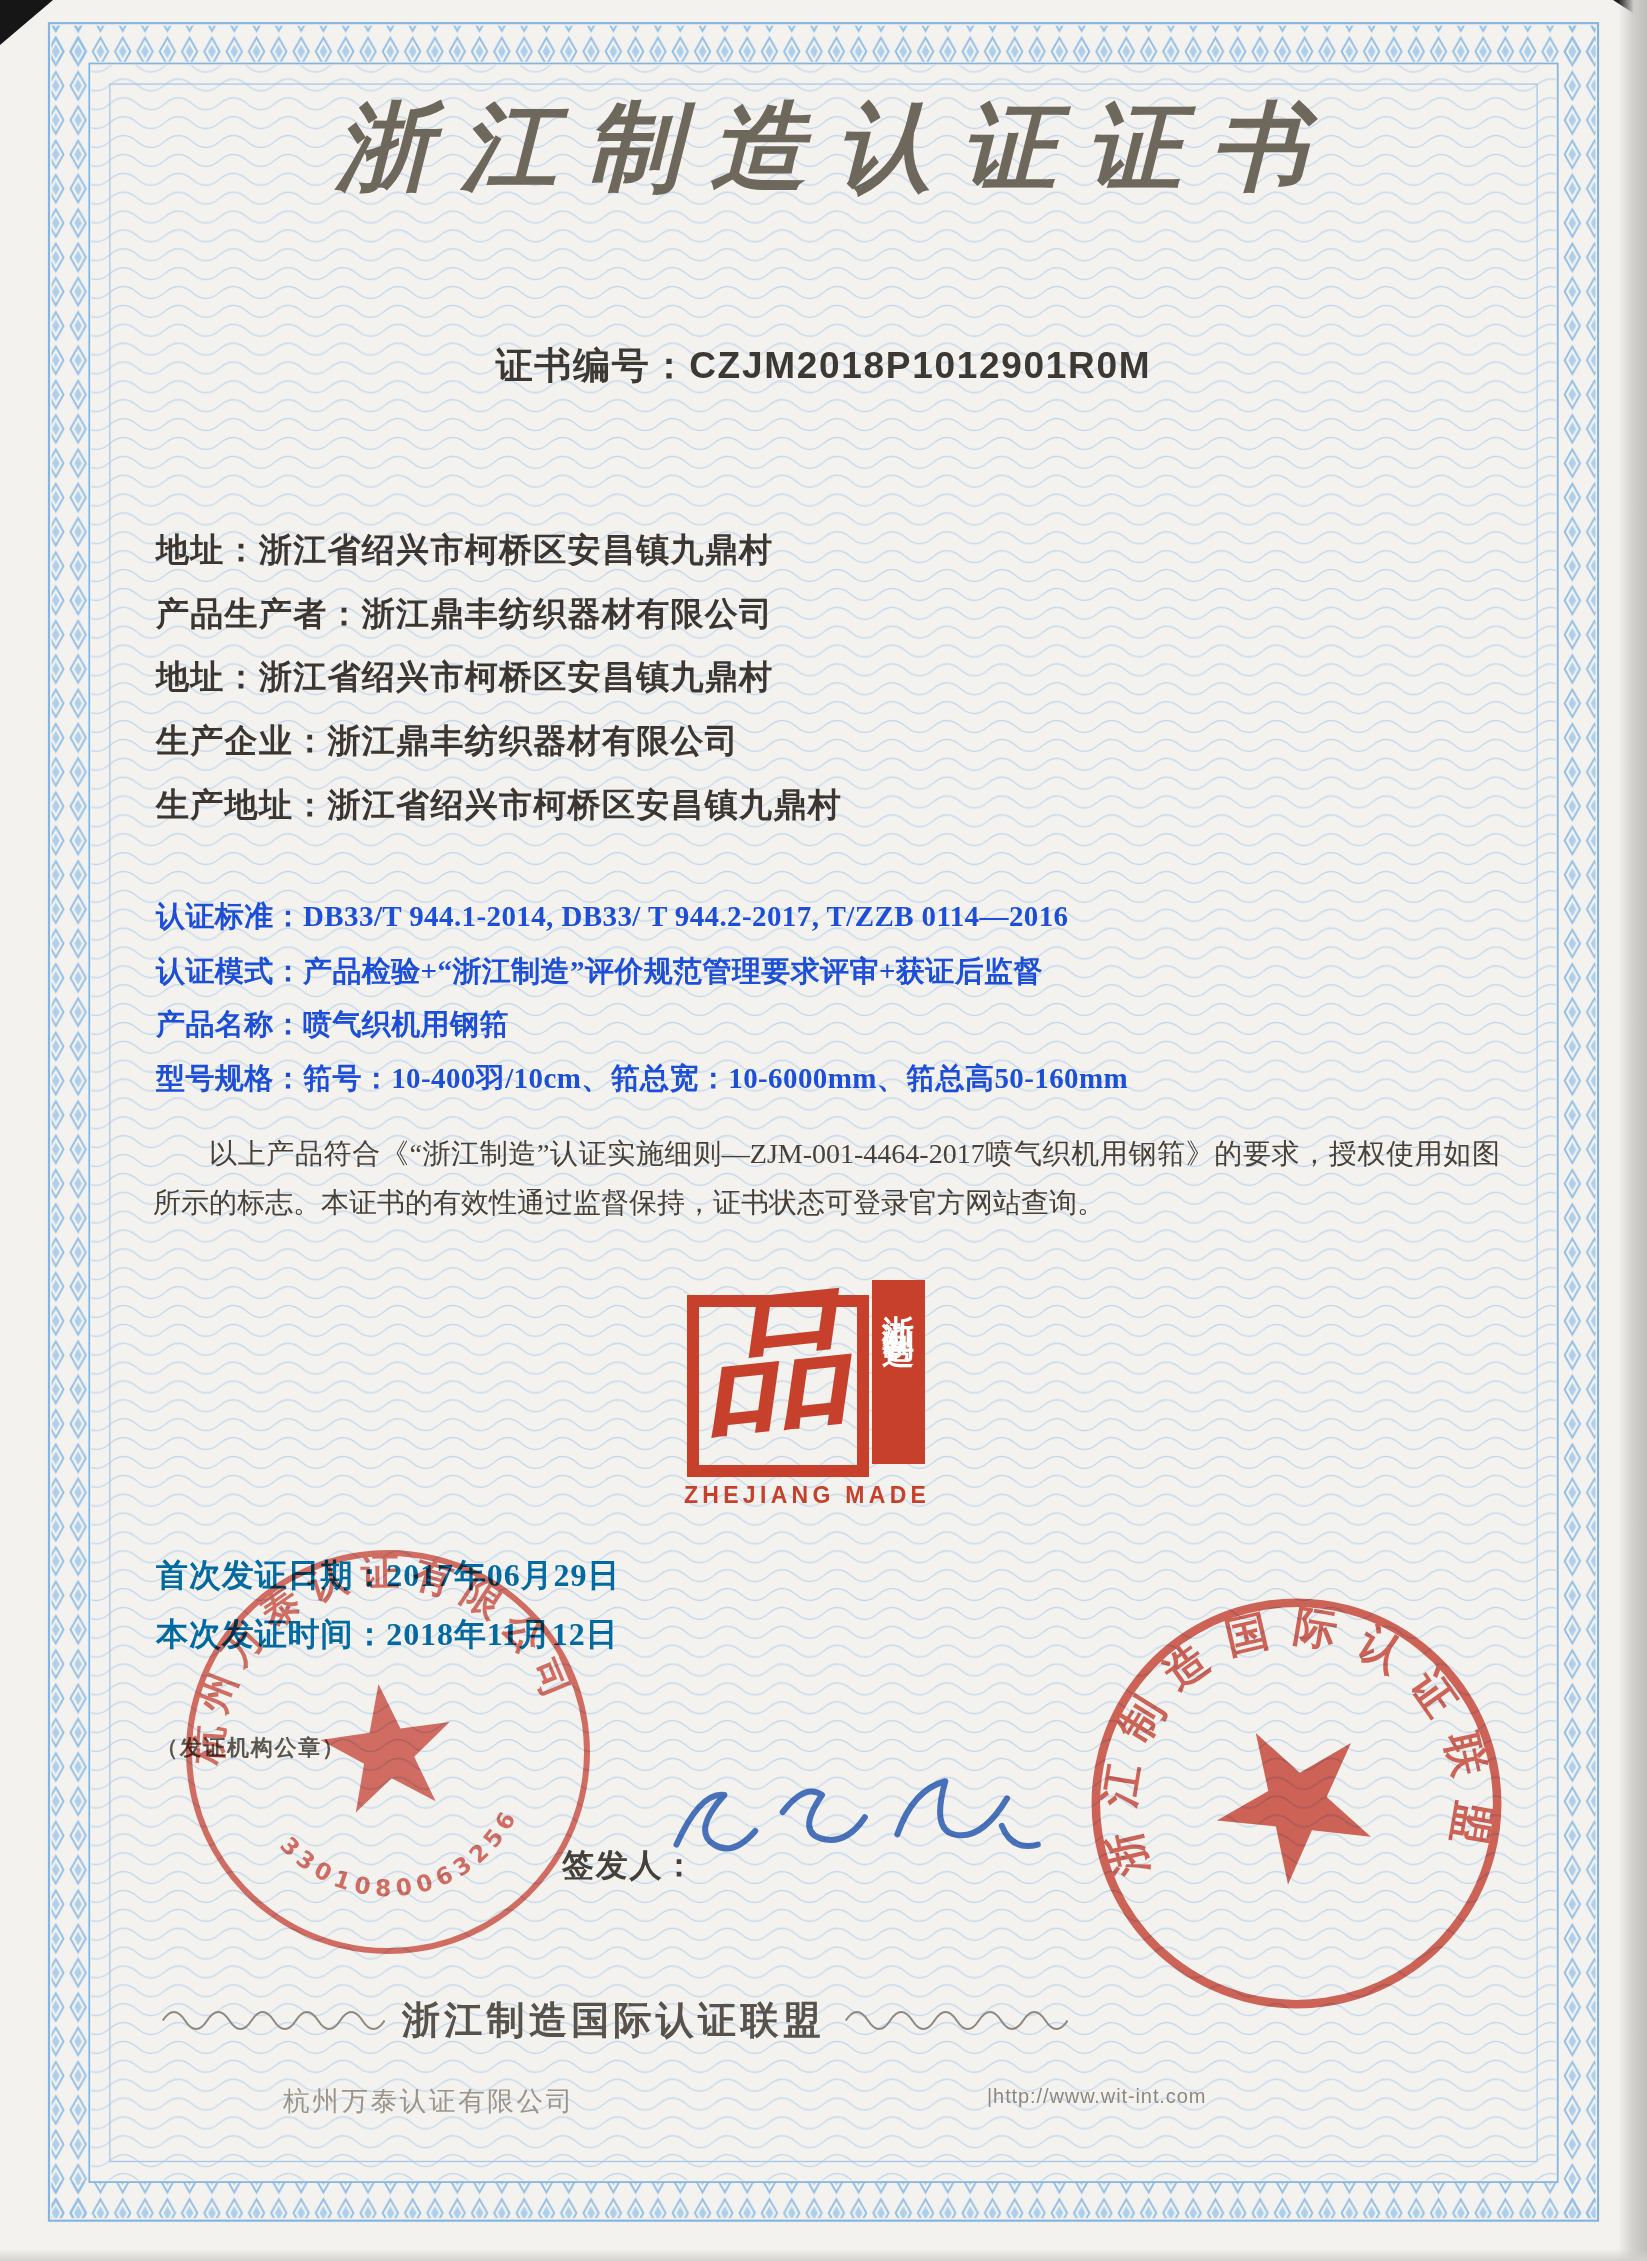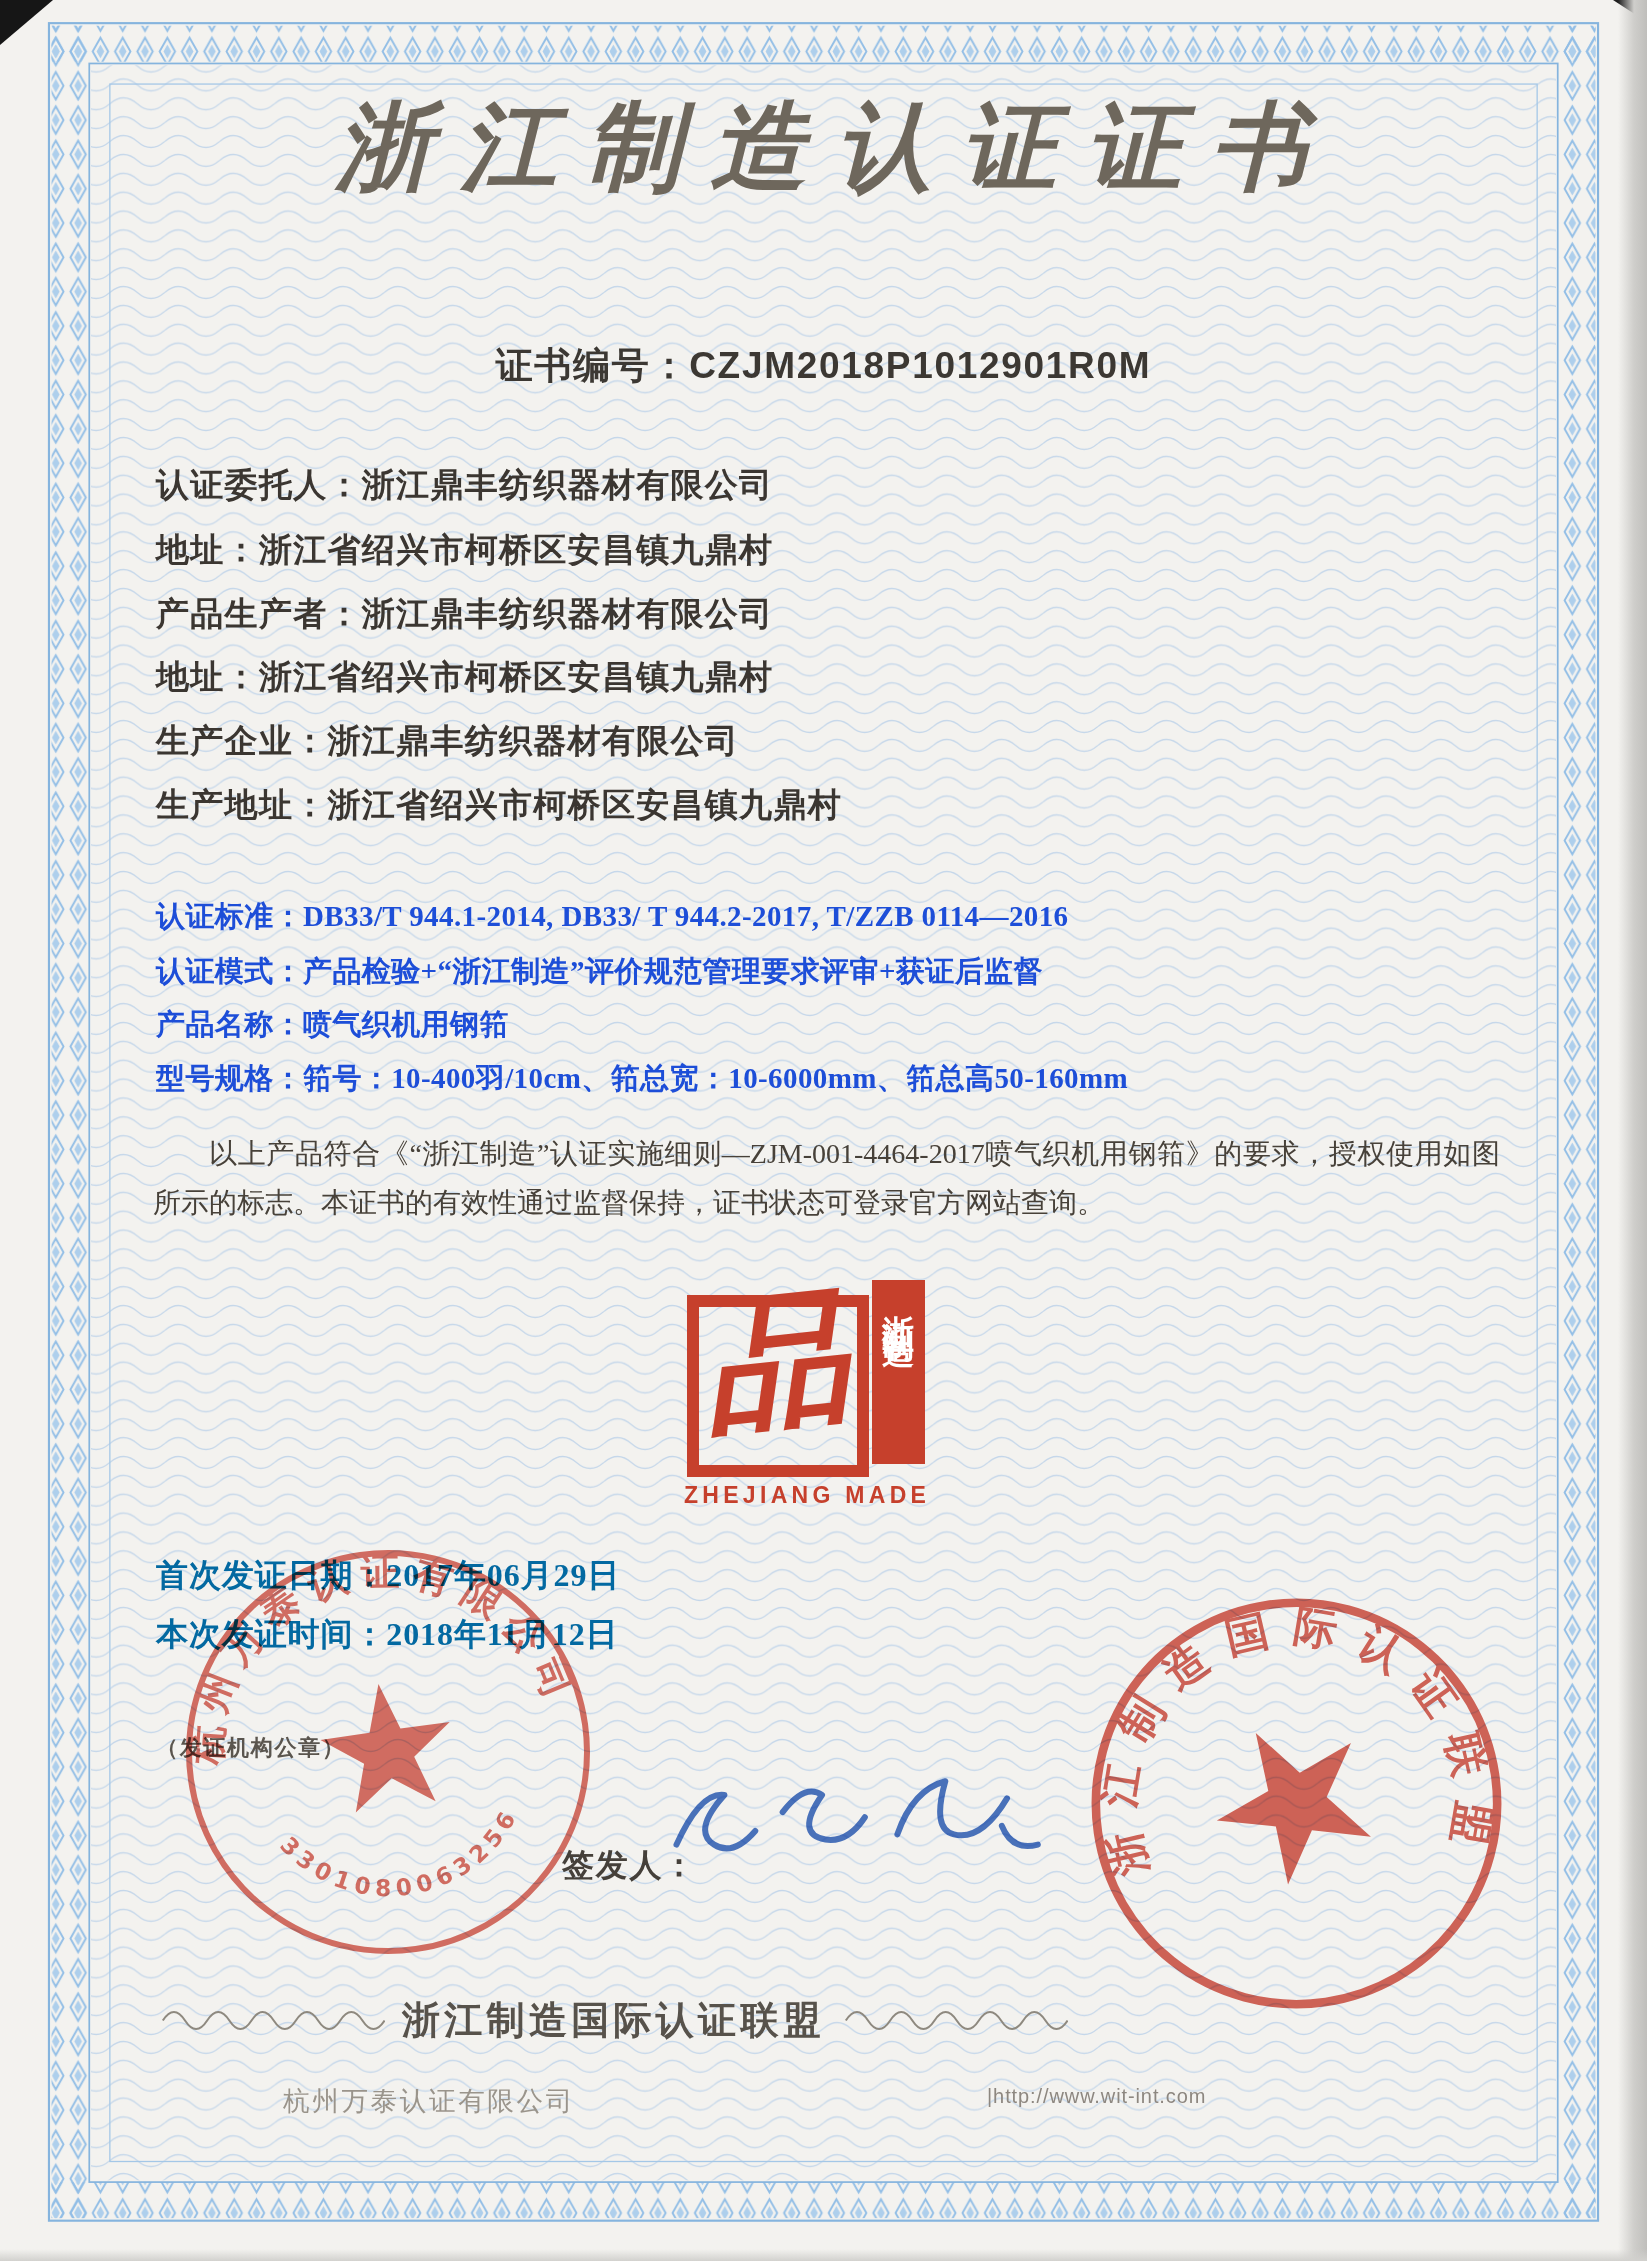--- a/index.html
+++ b/index.html
@@ -73,21 +73,20 @@
     <rect x="60" y="30" width="42" height="2556" fill="url(#lace)"></rect>
     <rect x="1818" y="30" width="42" height="2556" fill="url(#lace)"></rect>
     <rect x="104" y="74" width="1712" height="2470" fill="none" stroke="#85b4de" stroke-width="2"></rect>
     <rect x="106" y="76" width="1708" height="2466" fill="url(#waves)"></rect>
     <rect x="128" y="98" width="1664" height="2422" fill="none" stroke="#a4c7e7" stroke-width="1.5"></rect>
   </svg>
 
   <div class="abs title">浙江制造认证证书</div>
   <div class="abs certno"><span>证书编号：</span><span>CZJM2018P1012901R0M</span></div>
 
-  <div class="abs fieldline" style="top:463px"><span>认证委托人：</span><span>浙江鼎丰纺织器材有限公司</span></div>
   <div class="abs fieldline" style="top:528px"><span>地址：</span><span>浙江省绍兴市柯桥区安昌镇九鼎村</span></div>
   <div class="abs fieldline" style="top:592px"><span>产品生产者：</span><span>浙江鼎丰纺织器材有限公司</span></div>
   <div class="abs fieldline" style="top:655px"><span>地址：</span><span>浙江省绍兴市柯桥区安昌镇九鼎村</span></div>
   <div class="abs fieldline" style="top:783px"><span>生产地址：</span><span>浙江省绍兴市柯桥区安昌镇九鼎村</span></div>
   <div class="abs fieldline" style="top:719px"><span>生产企业：</span><span>浙江鼎丰纺织器材有限公司</span></div>
 
   <div class="abs specline" style="top:897px"><span>认证标准：</span><span>DB33/T 944.1-2014, DB33/ T 944.2-2017, T/ZZB 0114—2016</span></div>
   <div class="abs specline" style="top:952px"><span>认证模式：</span><span>产品检验+“浙江制造”评价规范管理要求评审+获证后监督</span></div>
   <div class="abs specline" style="top:1005px"><span>产品名称：</span><span>喷气织机用钢筘</span></div>
   <div class="abs specline" style="top:1059px"><span>型号规格：</span><span>筘号：10-400羽/10cm、筘总宽：10-6000mm、筘总高50-160mm</span></div>

